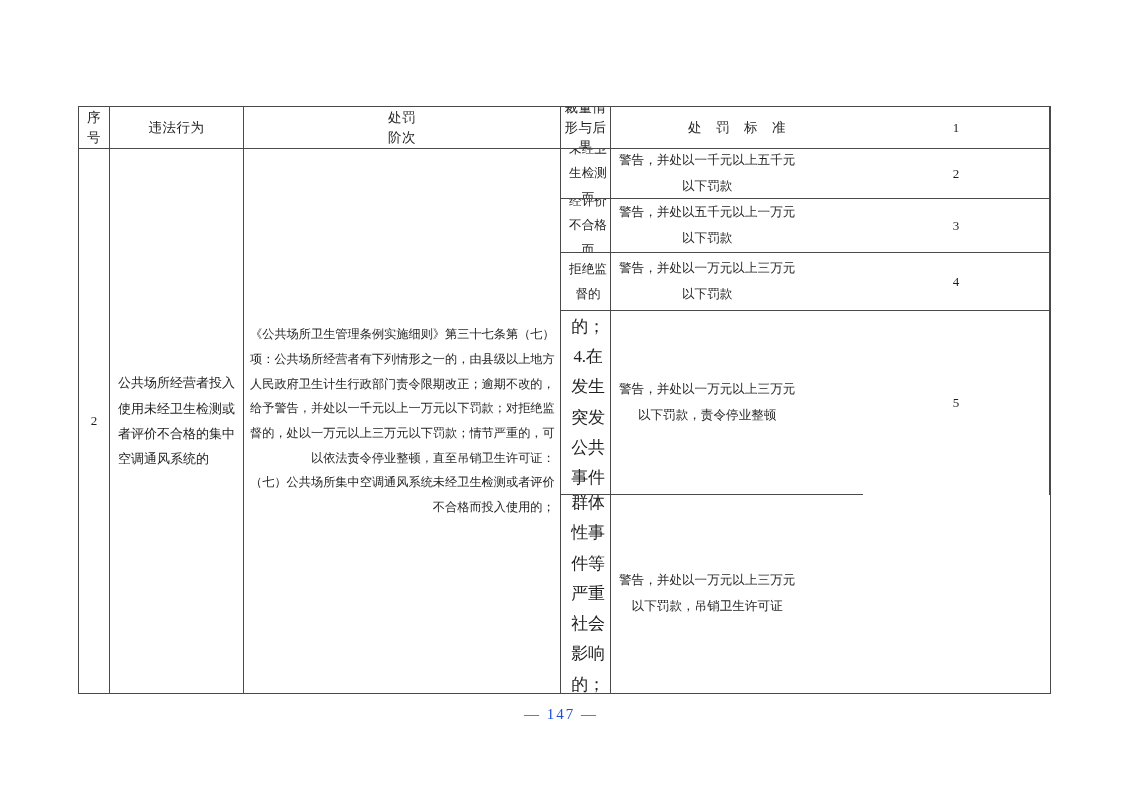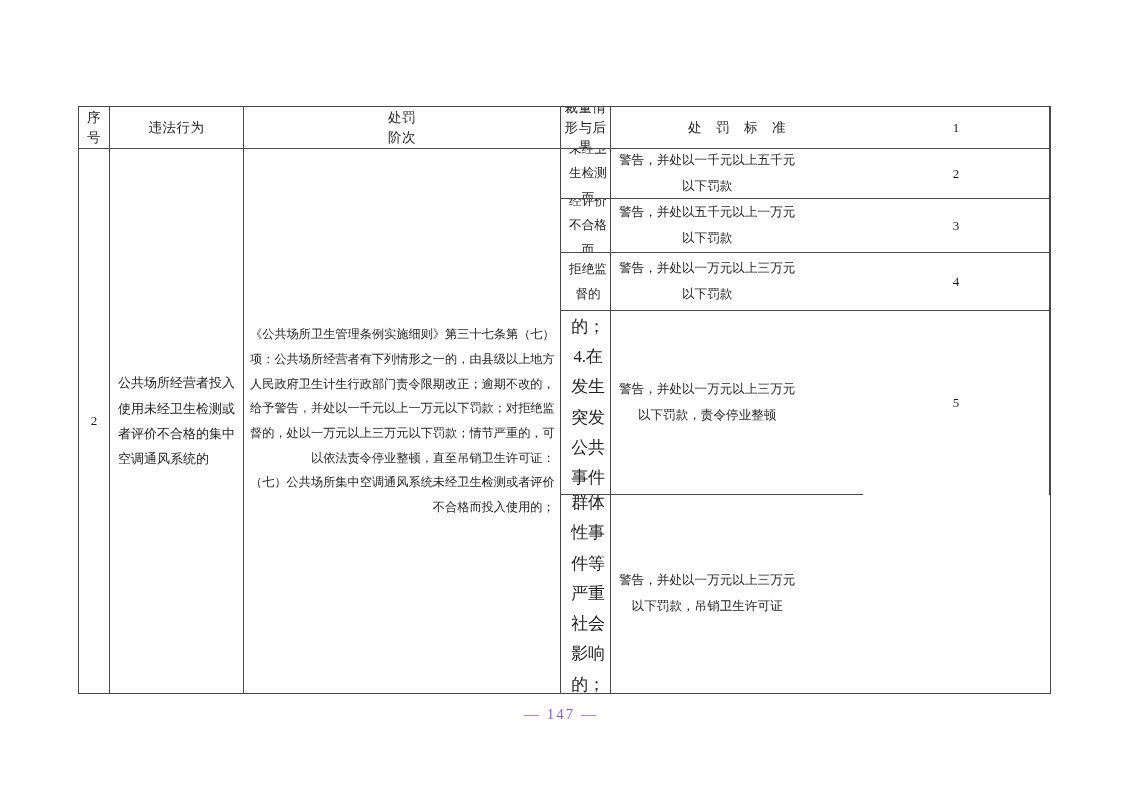--- a/index.html
+++ b/index.html
@@ -81,21 +81,21 @@
   .cell-violation  { grid-column: 2; grid-row: 2 / 7; }
   .cell-legal      { grid-column: 3; grid-row: 2 / 7; }
   .page-number {
     position: absolute;
     left: 0;
     top: 706px;
     width: 100%;
     text-align: center;
     font-size: 15px;
     letter-spacing: 2px;
-    color: #8b5cf6;
+    color: #1d4ed8;
   }
 </style>
 </head>
 <body>
 
 <div class="penalty-table">
 
   <div class="cell hcell">序
 号</div>
   <div class="cell hcell">违法行为</div>

